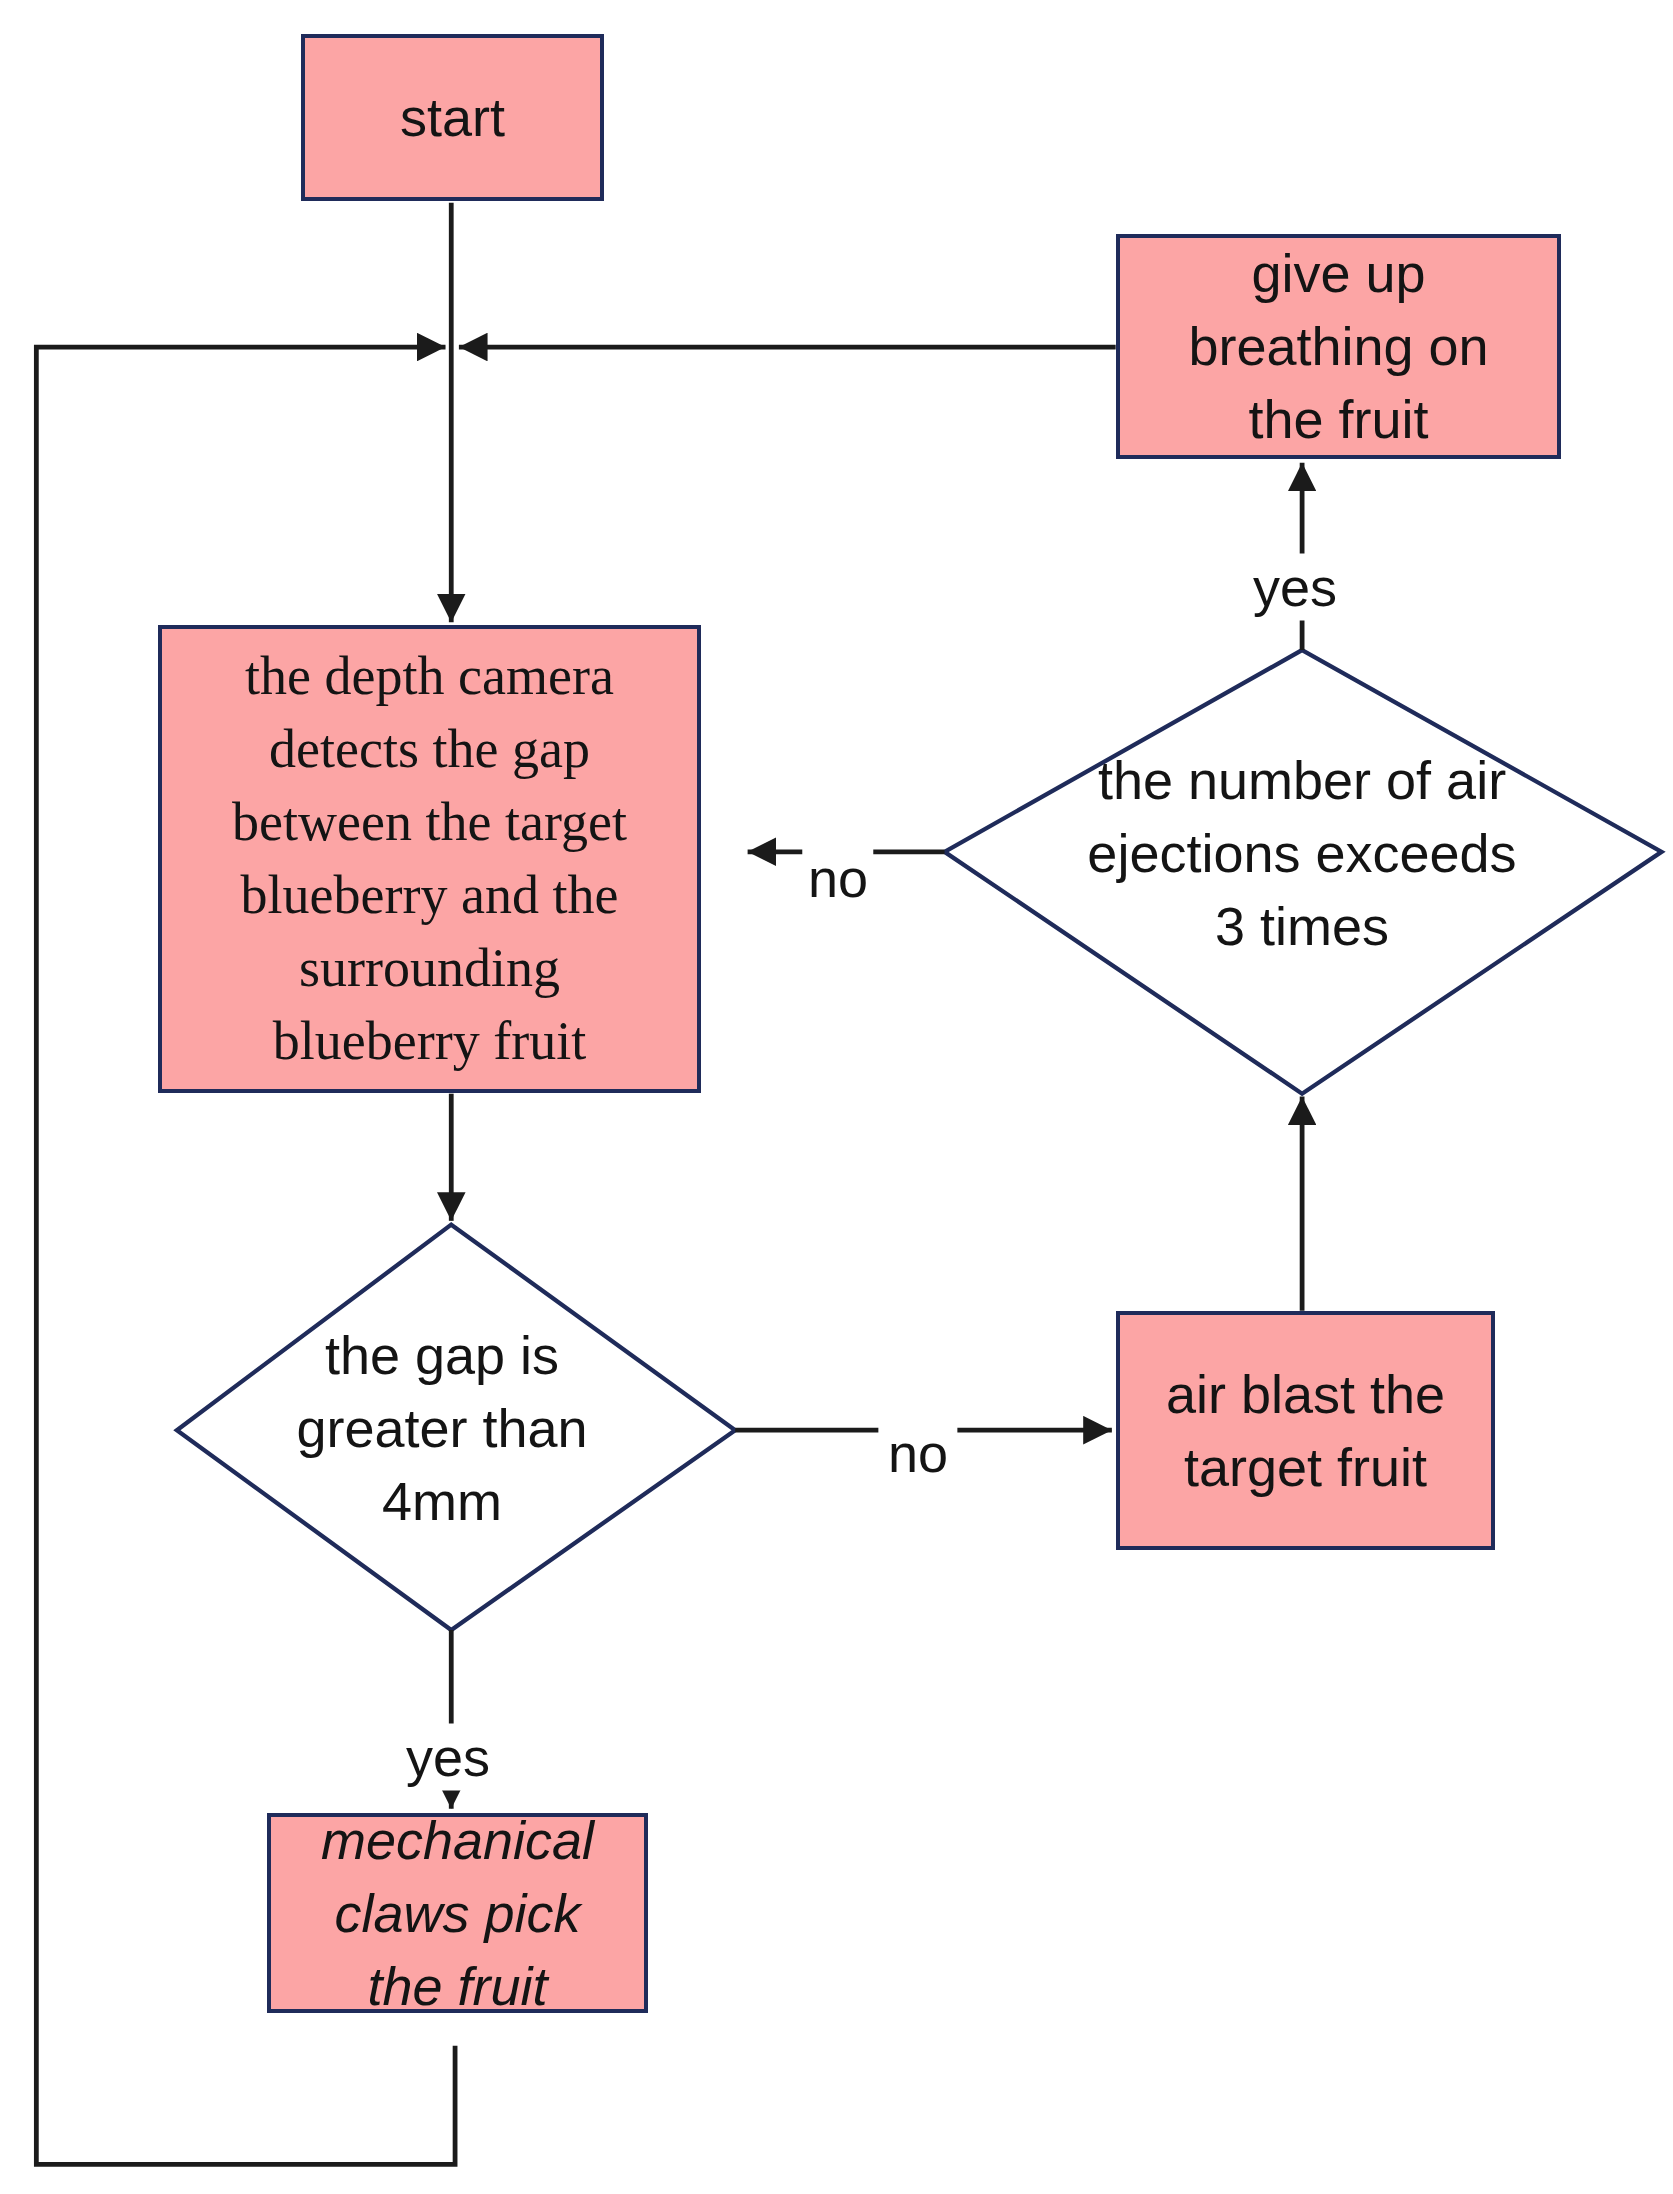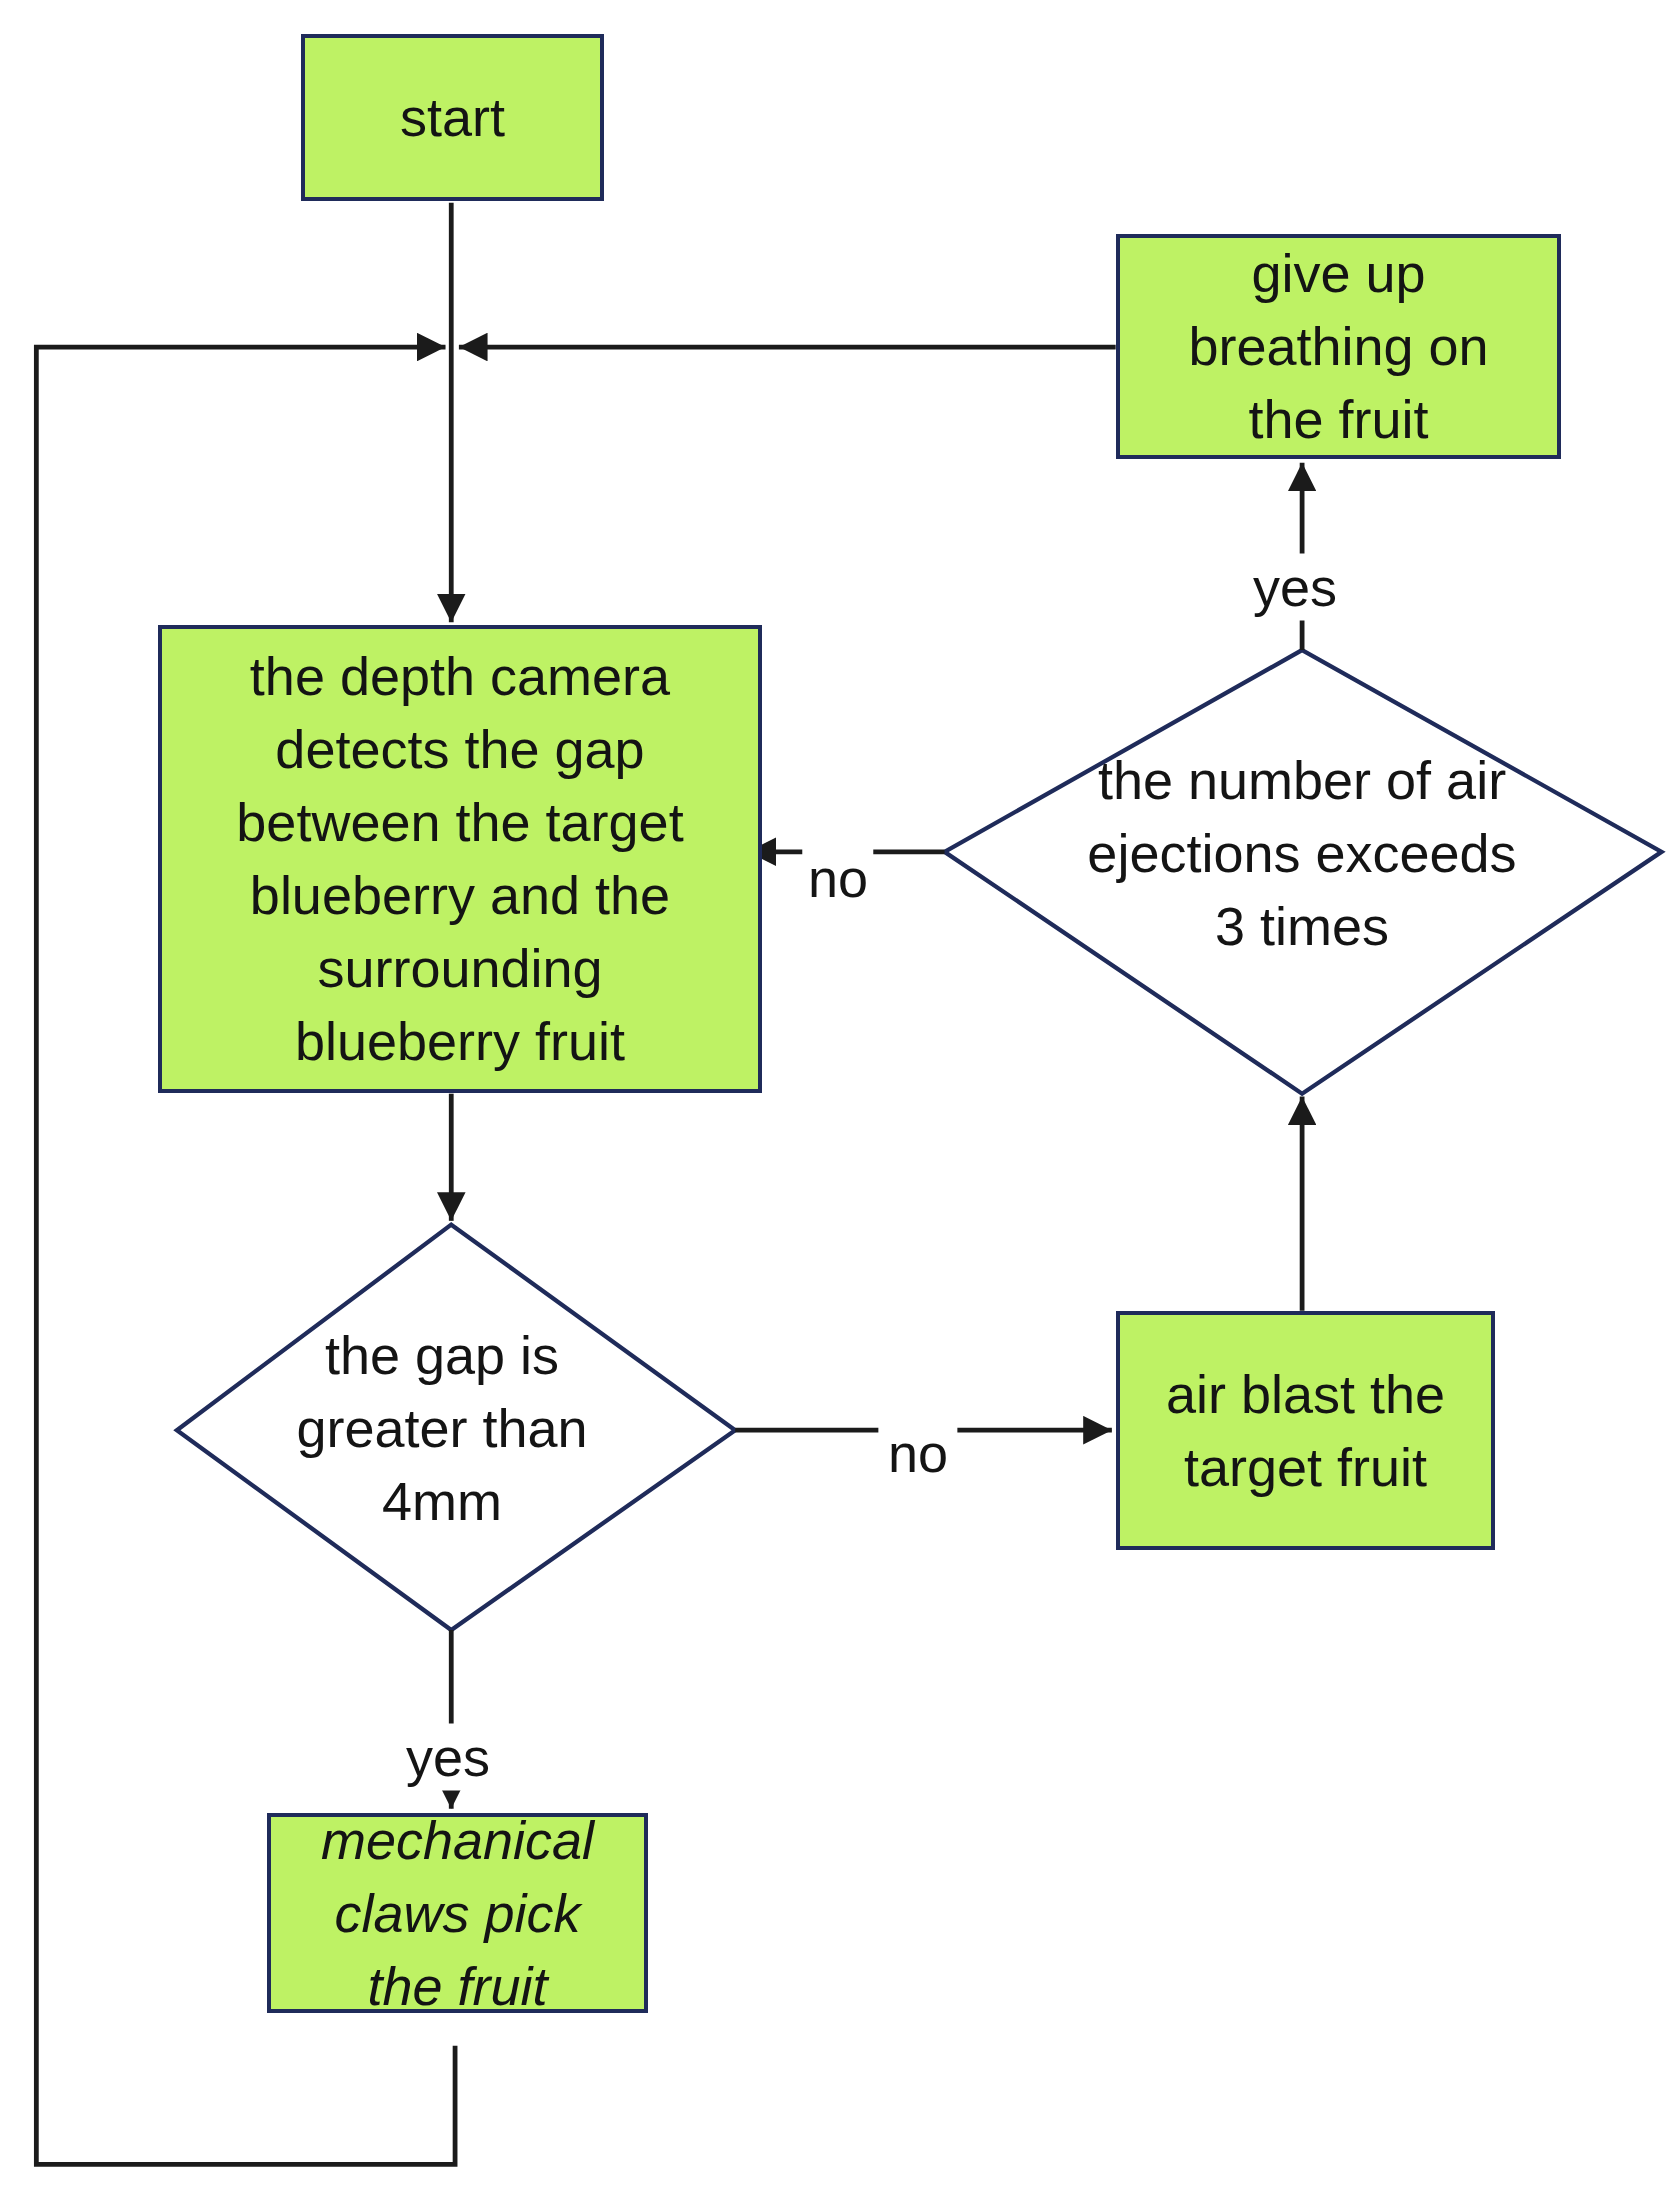--- a/index.html
+++ b/index.html
@@ -16,21 +16,21 @@
     font-family:"Liberation Sans", sans-serif;
     overflow:hidden;
   }
   .wires{position:absolute;left:0;top:0;width:1674px;height:2195px;}
   .connector{stroke:var(--connector);stroke-width:5;fill:none;marker-end:url(#arw);}
   .diamond{fill:#ffffff;stroke:var(--node-border);stroke-width:4.5;}
   .arrowhead{fill:var(--connector);}
   .node{
     position:absolute;box-sizing:border-box;
     border:4.8px solid var(--node-border);
-    background:#bef264;
+    background:#fca5a5;
     display:flex;align-items:center;justify-content:center;
   }
   .node-label, .diamond-label{
     white-space:pre-line;text-align:center;
     font-size:54px;line-height:73px;color:var(--text);
   }
   .diamond-label{position:absolute;transform:translate(-50%,-50%);}
   .edge-label{
     position:absolute;transform:translate(-50%,-50%);
     background:var(--background);
@@ -67,21 +67,21 @@
   <div class="node" style="left:301px;top:34px;width:303px;height:167px;">
     <span class="node-label">start</span>
   </div>
 
   <div class="node" style="left:1116px;top:234px;width:445px;height:225px;">
     <span class="node-label">give up
 breathing on
 the fruit</span>
   </div>
 
-  <div class="node" style="left:158px;top:625px;width:604px;height:468px;">
+  <div class="node" style="left:158px;top:625px;width:543px;height:468px;font-family:Liberation Serif, serif;">
     <span class="node-label">the depth camera
 detects the gap
 between the target
 blueberry and the
 surrounding
 blueberry fruit</span>
   </div>
 
   <div class="node" style="left:1116px;top:1311px;width:379px;height:239px;">
     <span class="node-label">air blast the

